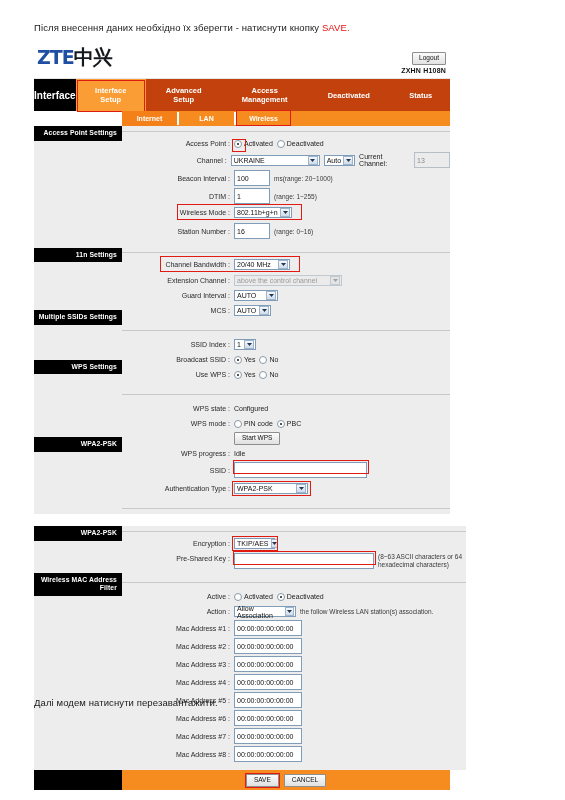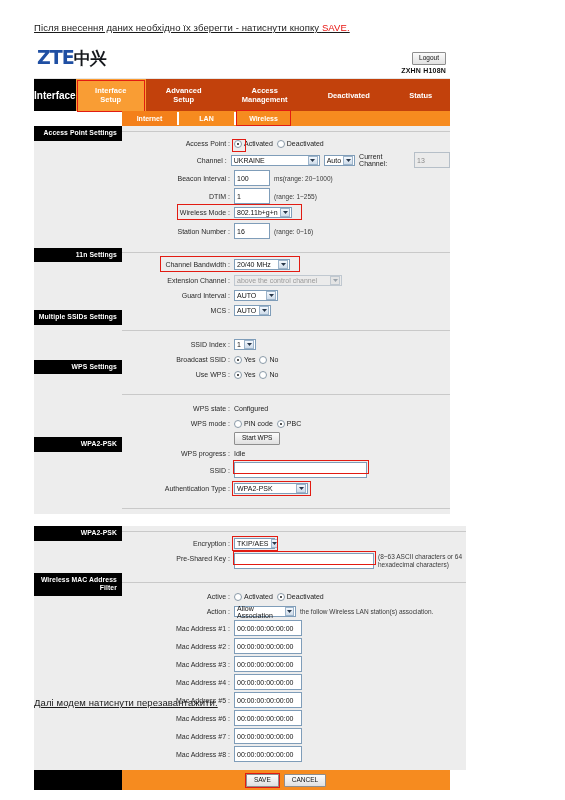--- a/index.html
+++ b/index.html
@@ -6,21 +6,21 @@
   body{
     width:565px;height:800px;background:#ffffff;
     font-family:"Liberation Sans","DejaVu Sans",sans-serif;
     -webkit-font-smoothing:none;
   }
   .page{position:relative;width:565px;height:800px;overflow:hidden;}
 
   
   .instr{
     position:absolute;left:34px;font-size:9.5px;color:#1a1a1a;
-    letter-spacing:.1px;white-space:nowrap;text-decoration:underline;
+    letter-spacing:.1px;white-space:nowrap;
   }
   .instr-top{top:22px;}
   .instr-bottom{top:697px;}
   .red-word{color:#e8120f;}
 
   
   .router{
     position:absolute;left:34px;top:42px;width:416px;
     background:#ffffff;
   }
@@ -30,21 +30,21 @@
     position:relative;height:36px;background:#ffffff;
     border-bottom:1px solid #e6e6e6;
   }
   .zte-logo{
     position:absolute;left:3px;top:5px;
     font-family:"DejaVu Sans",sans-serif;
     font-size:19px;font-weight:bold;letter-spacing:-1px;
     line-height:20px;
   }
   .zte-logo .lat{color:#1f4fa3;}
-  .zte-logo .cjk{color:#15181c;font-size:17px;letter-spacing:-1px;}
+  .zte-logo .cjk{color:#15181c;font-size:20px;letter-spacing:-1px;}
   .logout-wrap{position:absolute;right:4px;top:4px;text-align:right;}
   .logout-btn{
     display:inline-block;font-size:6.5px;color:#111;
     background:linear-gradient(#fbfbfb,#e2e2e2);
     border:1px solid #8e8e8e;border-radius:1px;
     padding:1px 6px 2px 6px;line-height:8px;
   }
   .model{
     font-size:7px;font-weight:bold;color:#111;letter-spacing:.2px;
     margin-top:2px;

